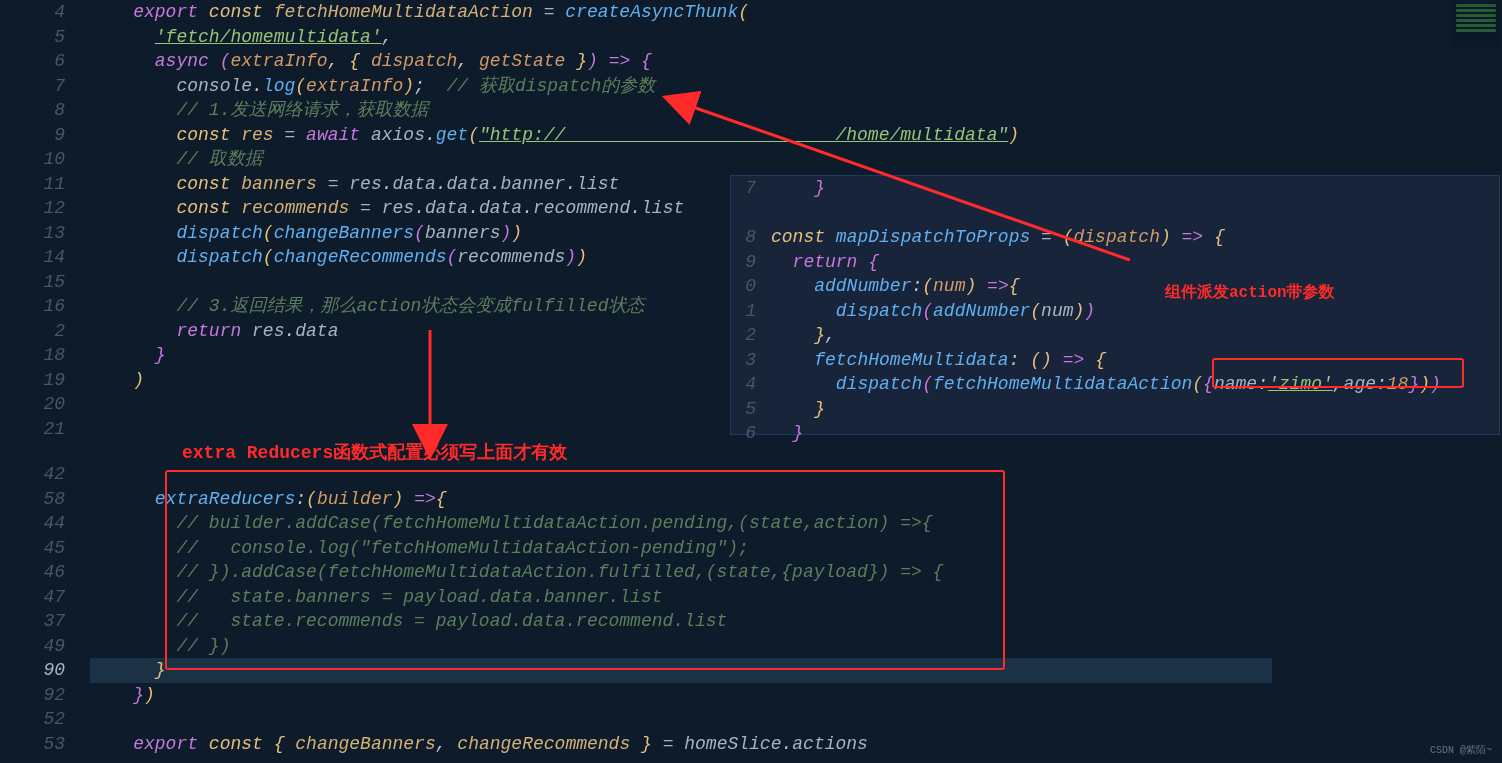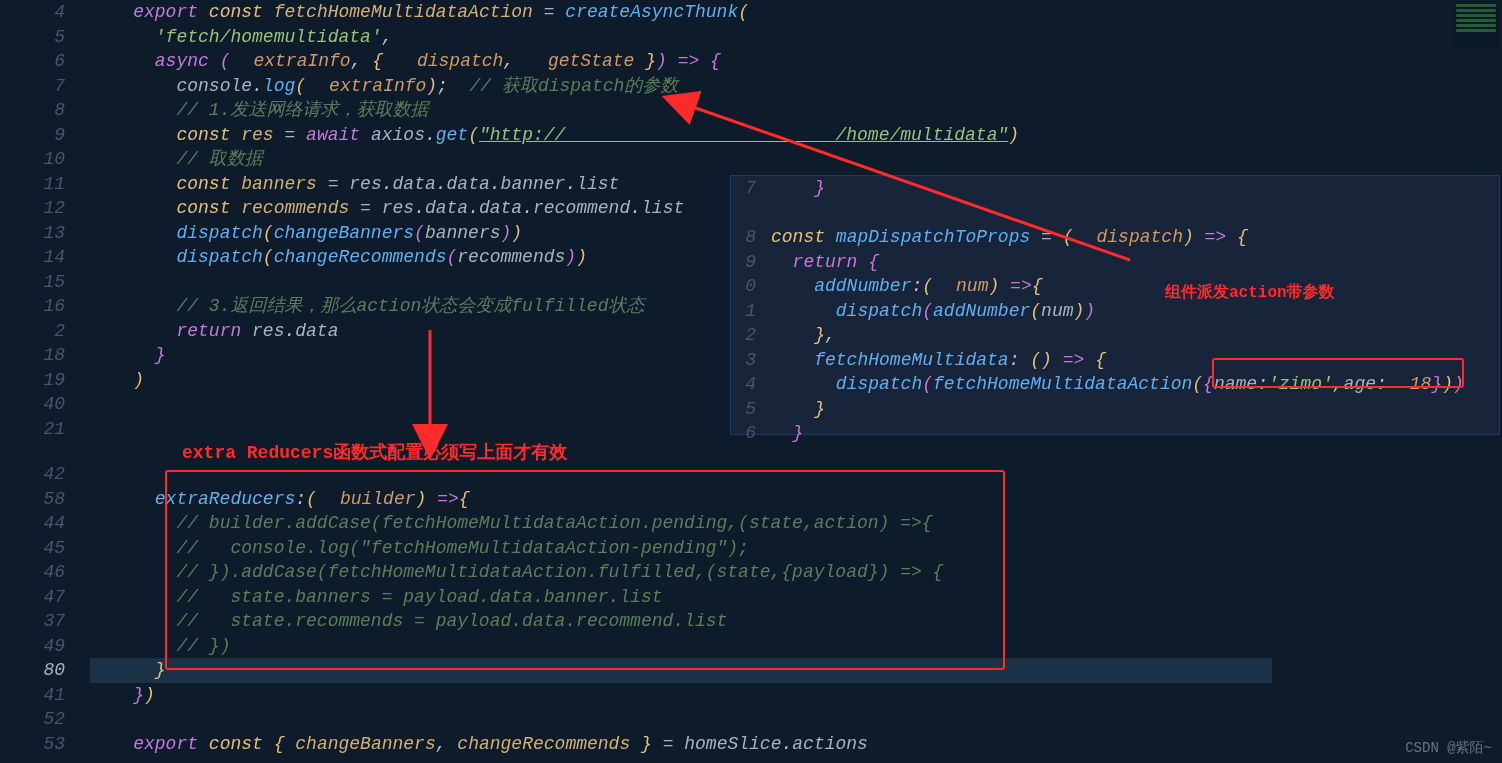--- a/index.html
+++ b/index.html
@@ -30,43 +30,43 @@
   .code .ln.hi { background:#1b3246; }
   .k-export { color:#c678dd; }
   .k-const  { color:#e5c07b; }
   .k-return { color:#c678dd; }
   .k-async  { color:#c678dd; }
   .k-await  { color:#c678dd; }
   .fn       { color:#61afef; }
   .var      { color:#abb2bf; }
   .varDef   { color:#d5b077; }
   .prop     { color:#abb2bf; }
-  .str      { color:#98c379; }
+  .str      { color:#98c379;text-decoration:underline; }
   .strUrl   { color:#98c379; text-decoration: underline; }
   .cmt      { color:#5c7e5c; }
   .punc     { color:#abb2bf; }
   .yellow   { color:#e5c07b; }
   .purple   { color:#c678dd; }
-  .orange   { color:#d19a66;margin-left:23px; }
+  .orange   { color:#d19a66; }
   .white    { color:#bfc5d0; }
 
   .pane2 {
     position:absolute;
     left:730px; top:175px;
     width:770px; height:260px;
     background:#17243a;
     border:1px solid #1a3a5e;
   }
   .pane2 .gutter { width:35px; padding-right:10px; color:#4b5468; }
   .pane2 .code { left:40px; }
 
   .redbox { position:absolute; border:2px solid #ff2a2a; border-radius:3px; pointer-events:none; }
   .redlabel { position:absolute; color:#ff2a2a; font-weight:600; font-style:normal; }
   svg.overlay { position:absolute; left:0; top:0; width:1502px; height:763px; pointer-events:none; }
-  .watermark { position:absolute; right:10px; bottom:6px; color:#6a7380; font-size:14px; font-style:normal;margin-top:40px; }
+  .watermark { position:absolute; right:10px; bottom:6px; color:#6a7380; font-size:10px; font-style:normal;margin-top:40px; }
   .minimap { position:absolute; right:2px; top:2px; width:48px; height:45px; background:#0b1724; opacity:0.7; }
   .minimap .strip { height:3px; margin:2px 4px; background:#2f7a3a; border-radius:1px; }
 </style>
 </head>
 <body>
 
 <div class="editor" style="left:0; top:0; width:1502px; height:460px;">
   <div class="gutter" id="gutter1">
       <span>4</span>
       <span>5</span>
@@ -77,38 +77,38 @@
       <span>10</span>
       <span>11</span>
       <span>12</span>
       <span>13</span>
       <span>14</span>
       <span>15</span>
       <span>16</span>
       <span>2</span>
       <span>18</span>
       <span>19</span>
-      <span>40</span>
+      <span>20</span>
       <span>21</span>
     </div>
   <div class="code" id="code1"><span class="ln">    <span class="k-export">export</span> <span class="k-const">const</span> <span class="varDef">fetchHomeMultidataAction</span> <span class="punc">=</span> <span class="fn">createAsyncThunk</span><span class="yellow">(</span></span><span class="ln">      <span class="str">'fetch/homemultidata'</span><span class="white">,</span></span><span class="ln">      <span class="k-async">async</span> <span class="purple">(</span><span class="orange">extraInfo</span><span class="white">,</span> <span class="yellow">{</span> <span class="orange">dispatch</span><span class="white">,</span> <span class="orange">getState</span> <span class="yellow">}</span><span class="purple">)</span> <span class="purple">=&gt;</span> <span class="purple">{</span></span><span class="ln">        <span class="var">console</span><span class="white">.</span><span class="fn">log</span><span class="yellow">(</span><span class="orange">extraInfo</span><span class="yellow">)</span><span class="white">;</span>  <span class="cmt">// 获取dispatch的参数</span></span><span class="ln">        <span class="cmt">// 1.发送网络请求，获取数据</span></span><span class="ln">        <span class="k-const">const</span> <span class="varDef">res</span> <span class="punc">=</span> <span class="k-await">await</span> <span class="var">axios</span><span class="white">.</span><span class="fn">get</span><span class="yellow">(</span><span class="strUrl">"http://                         /home/multidata"</span><span class="yellow">)</span></span><span class="ln">        <span class="cmt">// 取数据</span></span><span class="ln">        <span class="k-const">const</span> <span class="varDef">banners</span> <span class="punc">=</span> <span class="var">res</span><span class="white">.</span><span class="prop">data</span><span class="white">.</span><span class="prop">data</span><span class="white">.</span><span class="prop">banner</span><span class="white">.</span><span class="prop">list</span></span><span class="ln">        <span class="k-const">const</span> <span class="varDef">recommends</span> <span class="punc">=</span> <span class="var">res</span><span class="white">.</span><span class="prop">data</span><span class="white">.</span><span class="prop">data</span><span class="white">.</span><span class="prop">recommend</span><span class="white">.</span><span class="prop">list</span></span><span class="ln">        <span class="fn">dispatch</span><span class="yellow">(</span><span class="fn">changeBanners</span><span class="purple">(</span><span class="var">banners</span><span class="purple">)</span><span class="yellow">)</span></span><span class="ln">        <span class="fn">dispatch</span><span class="yellow">(</span><span class="fn">changeRecommends</span><span class="purple">(</span><span class="var">recommends</span><span class="purple">)</span><span class="yellow">)</span></span><span class="ln">    </span><span class="ln">        <span class="cmt">// 3.返回结果，那么action状态会变成fulfilled状态</span></span><span class="ln">        <span class="k-return">return</span> <span class="var">res</span><span class="white">.</span><span class="prop">data</span></span><span class="ln">      <span class="purple">}</span></span><span class="ln">    <span class="yellow">)</span></span><span class="ln">    </span><span class="ln">    </span></div>
 </div>
 
 <div class="editor" style="left:0; top:462px; width:1288px; height:300px;">
   <div class="gutter" id="gutter3">
       <span>42</span>
       <span>58</span>
       <span>44</span>
       <span>45</span>
       <span>46</span>
       <span>47</span>
       <span>37</span>
       <span>49</span>
-      <span class="cur">80</span>
-      <span>41</span>
+      <span class="cur">90</span>
+      <span>92</span>
       <span>52</span>
       <span>53</span>
     </div>
   <div class="code" id="code3"><span class="ln">    </span><span class="ln">      <span class="fn">extraReducers</span><span class="white">:</span><span class="yellow">(</span><span class="orange">builder</span><span class="yellow">)</span> <span class="purple">=&gt;</span><span class="yellow">{</span></span><span class="ln">        <span class="cmt">// builder.addCase(fetchHomeMultidataAction.pending,(state,action) =&gt;{</span></span><span class="ln">        <span class="cmt">//   console.log("fetchHomeMultidataAction-pending");</span></span><span class="ln">        <span class="cmt">// }).addCase(fetchHomeMultidataAction.fulfilled,(state,{payload}) =&gt; {</span></span><span class="ln">        <span class="cmt">//   state.banners = payload.data.banner.list</span></span><span class="ln">        <span class="cmt">//   state.recommends = payload.data.recommend.list</span></span><span class="ln">        <span class="cmt">// })</span></span><span class="ln hi">      <span class="yellow">}</span></span><span class="ln">    <span class="purple">}</span><span class="yellow">)</span></span><span class="ln">    </span><span class="ln">    <span class="k-export">export</span> <span class="k-const">const</span> <span class="yellow">{</span> <span class="varDef">changeBanners</span><span class="white">,</span> <span class="varDef">changeRecommends</span> <span class="yellow">}</span> <span class="punc">=</span> <span class="var">homeSlice</span><span class="white">.</span><span class="prop">actions</span></span></div>
 </div>
 
 <div class="pane2">
   <div class="gutter" id="gutter2">
       <span>7</span>
       <span></span>

